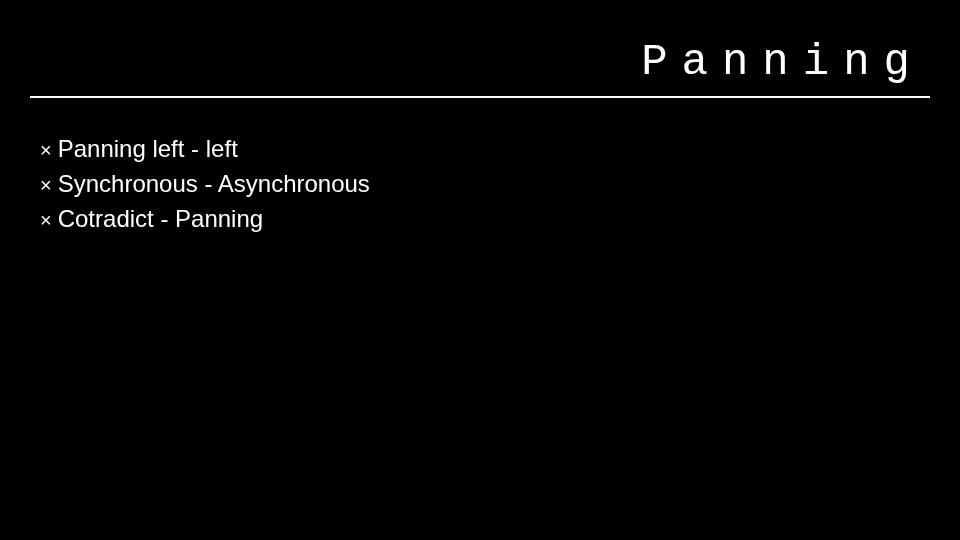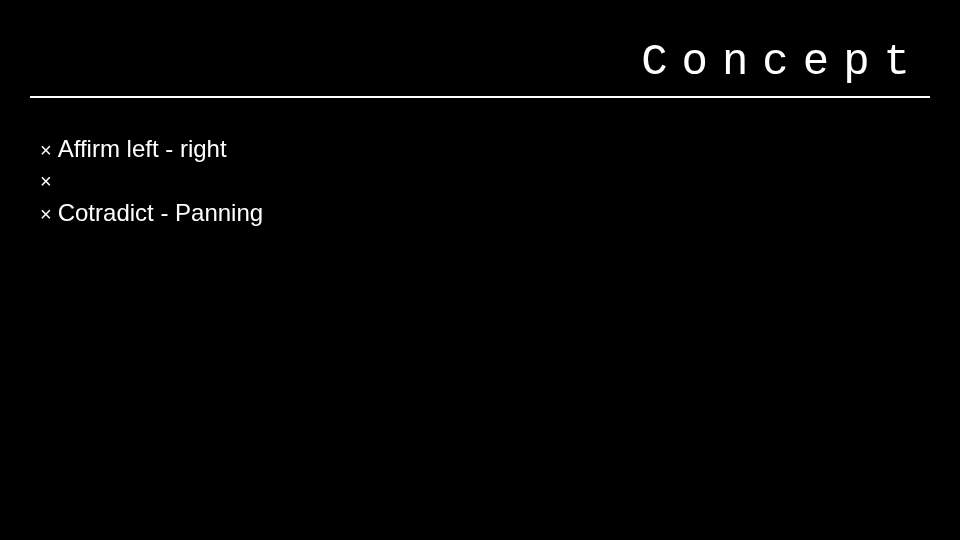--- a/index.html
+++ b/index.html
@@ -58,31 +58,32 @@
     margin-right: 6px;
     display: inline-block;
   }
 </style>
 </head>
 <body>
 
 <div class="slide">
 
   <div class="header-region">
-    <div class="title">Concept</div>
+    <div class="title">Panning</div>
   </div>
 
   <div class="body-region">
     <ul class="bullet-list">
       <li>
         <span class="bullet-marker">×</span>
-        <span>Affirm left - right</span>
+        <span>Panning left - left</span>
       </li>
       <li>
         <span class="bullet-marker">×</span>
+        <span>Synchronous - Asynchronous</span>
       </li>
       <li>
         <span class="bullet-marker">×</span>
         <span>Cotradict - Panning</span>
       </li>
     </ul>
   </div>
 
 </div>
 

